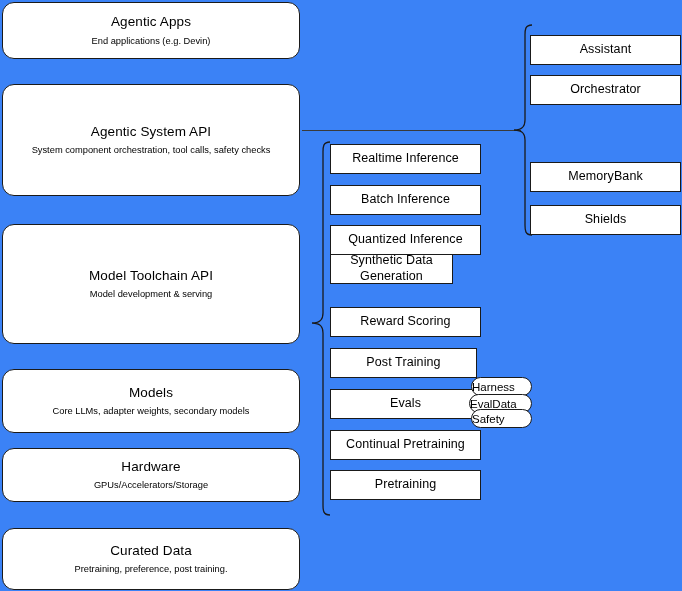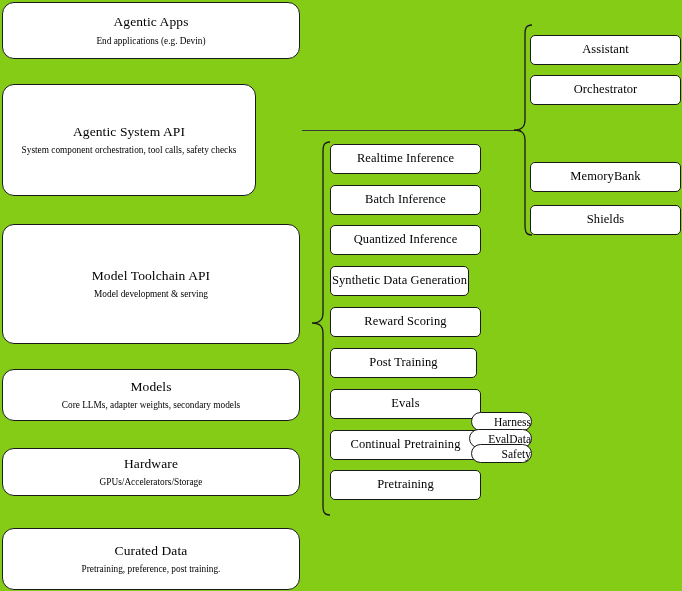--- a/index.html
+++ b/index.html
@@ -9,23 +9,22 @@
     background: #ffffff;
   }
   body {
     font-family: "Liberation Sans", sans-serif;
     color: #000000;
   }
   #canvas {
     position: relative;
     width: 682px;
     height: 591px;
-    background: #84cc16;
+    background: #3b82f6;
     overflow: hidden;
-    font-family: Liberation Serif, serif;
   }
   .box {
     position: absolute;
     box-sizing: border-box;
     border: 1.3px solid #1a1a1a;
     border-radius: 12px;
     background: #ffffff;
     display: flex;
     flex-direction: column;
     align-items: center;
@@ -41,39 +40,38 @@
   .box .subtitle {
     font-size: 9.3px;
     line-height: 1.3;
     margin-top: 4px;
     color: #000000;
   }
   .layer-box .title {
     font-size: 13.5px;
   }
   .item-box {
-    border-radius: 5px;
+    border-radius: 0;
     border-width: 1.3px;
   }
   .item-box .title {
     font-size: 12.5px;
   }
   .pill {
     position: absolute;
     box-sizing: border-box;
     border: 1.3px solid #1a1a1a;
     border-radius: 999px;
     background: #ffffff;
     display: flex;
     align-items: center;
-    justify-content: flex-end;
+    justify-content: flex-start;
     font-size: 11.5px;
     color: #000000;
     white-space: nowrap;
-    margin-top: 35px;
   }
   .connector {
     position: absolute;
   }
   .connector svg {
     display: block;
     overflow: visible;
   }
   .hline {
     position: absolute;
@@ -84,36 +82,36 @@
 </head>
 <body>
 
 <div id="canvas">
 
   <div class="box layer-box" style="left:2px; top:2px; width:298px; height:57px;">
     <div class="title">Agentic Apps</div>
     <div class="subtitle">End applications (e.g. Devin)</div>
   </div>
 
-  <div class="box layer-box" style="left:2px; top:84px; width:254px; height:112px;">
+  <div class="box layer-box" style="left:2px; top:84px; width:298px; height:112px;">
     <div class="title">Agentic System API</div>
     <div class="subtitle">System component orchestration, tool calls, safety checks</div>
   </div>
 
   <div class="box layer-box" style="left:2px; top:224px; width:298px; height:120px;">
     <div class="title">Model Toolchain API</div>
     <div class="subtitle">Model development &amp; serving</div>
   </div>
 
-  <div class="box layer-box" style="left:2px; top:369px; width:298px; height:52px;">
+  <div class="box layer-box" style="left:2px; top:369px; width:298px; height:64px;">
     <div class="title">Models</div>
     <div class="subtitle">Core LLMs, adapter weights, secondary models</div>
   </div>
 
-  <div class="box layer-box" style="left:2px; top:448px; width:298px; height:48px;">
+  <div class="box layer-box" style="left:2px; top:448px; width:298px; height:54px;">
     <div class="title">Hardware</div>
     <div class="subtitle">GPUs/Accelerators/Storage</div>
   </div>
 
   <div class="box layer-box" style="left:2px; top:528px; width:298px; height:62px;">
     <div class="title">Curated Data</div>
     <div class="subtitle">Pretraining, preference, post training.</div>
   </div>
 
   <div class="hline" style="left:302px; top:130px; width:219px;"></div>
@@ -145,21 +143,21 @@
 
   <div class="box item-box" style="left:330px; top:144px; width:151px; height:30px;">
     <div class="title">Realtime Inference</div>
   </div>
   <div class="box item-box" style="left:330px; top:185px; width:151px; height:30px;">
     <div class="title">Batch Inference</div>
   </div>
   <div class="box item-box" style="left:330px; top:225px; width:151px; height:30px;">
     <div class="title">Quantized Inference</div>
   </div>
-  <div class="box item-box" style="left:330px; top:266px; width:139px; height:30px;">
+  <div class="box item-box" style="left:330px; top:254px; width:123px; height:30px;">
     <div class="title">Synthetic Data Generation</div>
   </div>
   <div class="box item-box" style="left:330px; top:307px; width:151px; height:30px;">
     <div class="title">Reward Scoring</div>
   </div>
   <div class="box item-box" style="left:330px; top:348px; width:147px; height:30px;">
     <div class="title">Post Training</div>
   </div>
   <div class="box item-box" style="left:330px; top:389px; width:151px; height:30px;">
     <div class="title">Evals</div>

